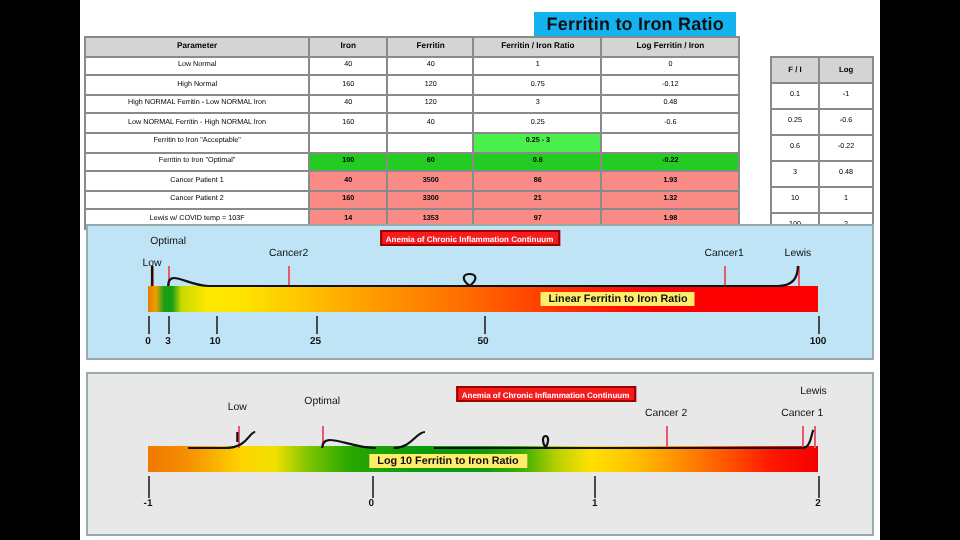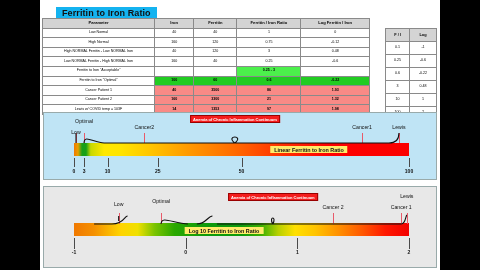--- a/index.html
+++ b/index.html
@@ -2,21 +2,21 @@
 <html><head>
 <meta charset="utf-8">
 <style>
   html,body{margin:0;padding:0;background:#000;}
   body{width:480px;height:270px;overflow:hidden;
        font-family:"Liberation Sans",sans-serif;}
   .stage{position:relative;width:480px;height:270px;background:#000;}
   .page{position:absolute;left:40px;top:0;width:400px;height:270px;background:#fff;}
 
   
-  .title-wrap{position:absolute;left:16px;top:2px;width:324px;text-align:left;}
+  .title-wrap{position:absolute;left:4px;top:2px;width:324px;text-align:right;}
   .title{display:inline-block;background:#14b3f0;color:#111;font-size:9px;
          font-weight:bold;padding:1px 6px;letter-spacing:.1px;}
 
   
   .tbl{position:absolute;left:2px;top:18px;width:328px;border-collapse:collapse;
        font-size:3.6px;}
   .tbl td,.tbl th{border:.5px solid #8a8a8a;height:8.6px;padding:0 1px;
        text-align:center;vertical-align:middle;color:#000;line-height:1;}
   .tbl th{background:#d4d4d4;font-size:4.1px;font-weight:bold;}
   .tbl td.p{text-align:center;}

